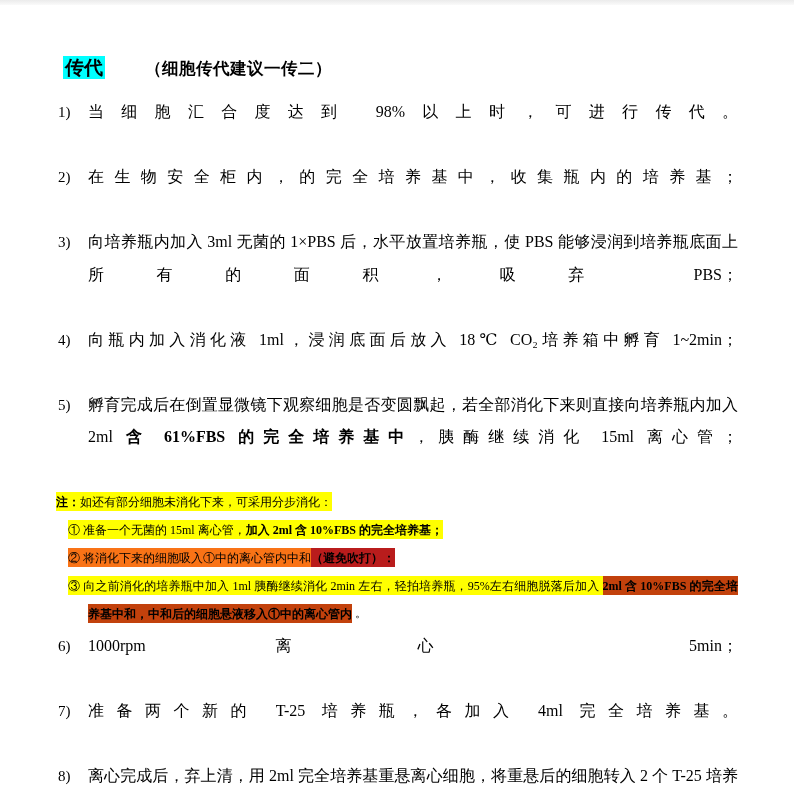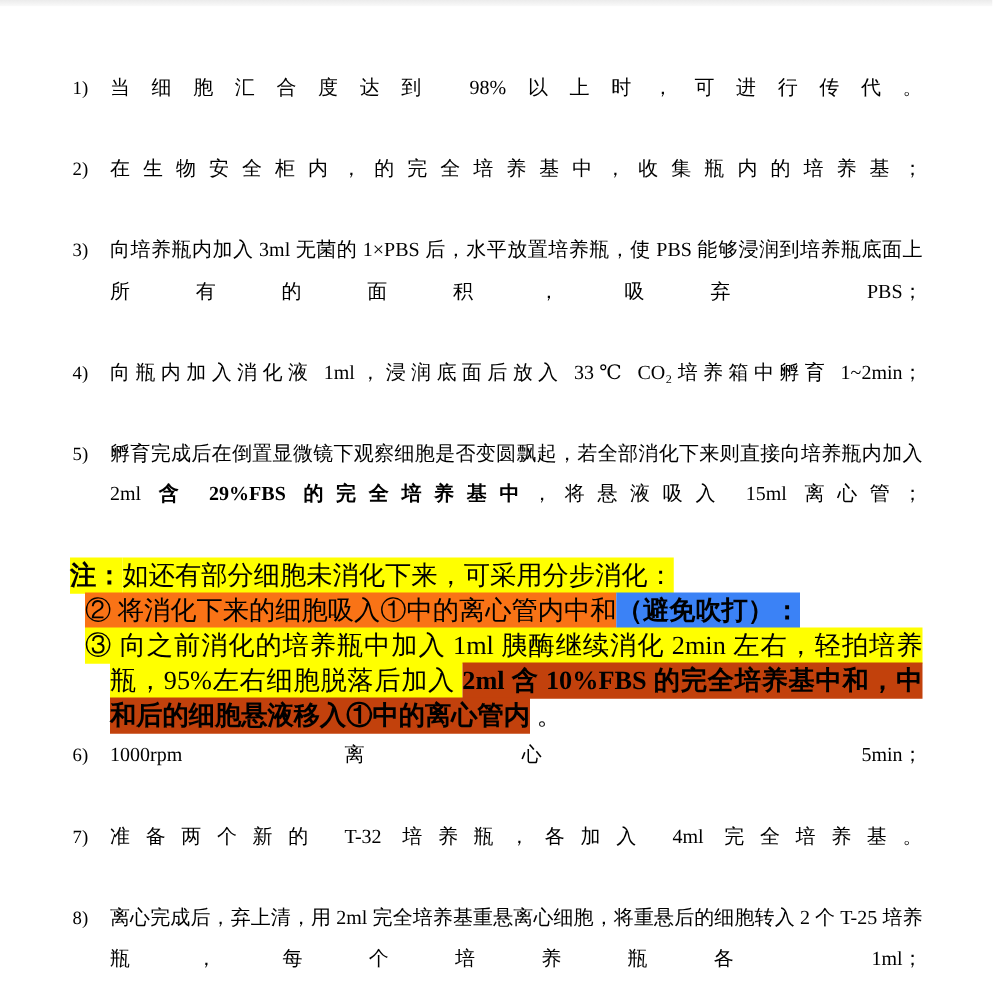--- a/index.html
+++ b/index.html
@@ -52,70 +52,72 @@
   .item .text {
     flex: 1;
     text-align: justify;
   }
   .item .text:after { content: ""; display: inline-block; width: 100%; }
   
   .note-block {
     margin: 1px 0 3px 0;
   }
   .note {
-    font-size: 21px;
+    font-size: 12px;
     line-height: 28px;
     padding-left: 32px;
     text-indent: -20px;
     text-align: justify;
   }
   .note.flush {
     padding-left: 0;
     text-indent: 0;
   }
   .seg-b { font-weight: bold; }
   .seg-hl { padding: 2.5px 0; box-decoration-break: clone; -webkit-box-decoration-break: clone; }
 </style>
 </head>
 <body>
 
 <div class="top-edge"></div>
 <div class="content">
   <div id="doc">
+      <div class="heading sec-0"><span class="hl" style="background: rgb(0, 255, 255);">传代</span><span class="hnote">（细胞传代建议一传二）</span></div>
       <div class="item">
         <span class="marker">1)</span>
         <span class="text"><span>当细胞汇合度达到 98%以上时，可进行传代。</span></span>
       </div>
       <div class="item">
         <span class="marker">2)</span>
         <span class="text"><span>在生物安全柜内，的完全培养基中，收集瓶内的培养基；</span></span>
       </div>
       <div class="item">
         <span class="marker">3)</span>
         <span class="text"><span>向培养瓶内加入 3ml 无菌的 1×PBS 后，水平放置培养瓶，使 PBS 能够浸润到培养瓶底面上所有的面积，吸弃 PBS；</span></span>
       </div>
       <div class="item">
         <span class="marker">4)</span>
-        <span class="text"><span>向瓶内加入消化液 1ml，浸润底面后放入 33℃ CO₂培养箱中孵育 1~2min；</span></span>
+        <span class="text"><span>向瓶内加入消化液 1ml，浸润底面后放入 18℃ CO₂培养箱中孵育 1~2min；</span></span>
       </div>
       <div class="item">
         <span class="marker">5)</span>
-        <span class="text"><span>孵育完成后在倒置显微镜下观察细胞是否变圆飘起，若全部消化下来则直接向培养瓶内加入 2ml </span><span class="seg-b ">含 29%FBS 的完全培养基中</span><span>，将悬液吸入 15ml 离心管；</span></span>
+        <span class="text"><span>孵育完成后在倒置显微镜下观察细胞是否变圆飘起，若全部消化下来则直接向培养瓶内加入 2ml </span><span class="seg-b ">含 61%FBS 的完全培养基中</span><span>，胰酶继续消化 15ml 离心管；</span></span>
       </div>
       <div class="note-block">
         <div class="note flush"><span class="seg-b seg-hl" style="background: rgb(255, 255, 0);">注：</span><span class="seg-hl" style="background: rgb(255, 255, 0);">如还有部分细胞未消化下来，可采用分步消化：</span></div>
-        <div class="note"><span class="seg-hl" style="background: #f97316;">② 将消化下来的细胞吸入①中的离心管内中和</span><span class="seg-b seg-hl" style="background: #3b82f6;">（避免吹打）：</span></div>
+        <div class="note"><span class="seg-hl" style="background: rgb(255, 255, 0);">① 准备一个无菌的 15ml 离心管，</span><span class="seg-b seg-hl" style="background: rgb(255, 255, 0);">加入 2ml 含 10%FBS 的完全培养基；</span></div>
+        <div class="note"><span class="seg-hl" style="background: #f97316;">② 将消化下来的细胞吸入①中的离心管内中和</span><span class="seg-b seg-hl" style="background: #b91c1c;">（避免吹打）：</span></div>
         <div class="note"><span class="seg-hl" style="background: rgb(255, 255, 0);">③ 向之前消化的培养瓶中加入 1ml 胰酶继续消化 2min 左右，轻拍培养瓶，95%左右细胞脱落后加入 </span><span class="seg-b seg-hl" style="background: #c2410c;">2ml 含 10%FBS 的完全培养基中和，中和后的细胞悬液移入①中的离心管内</span><span> 。</span></div>
       </div>
       <div class="item">
         <span class="marker">6)</span>
         <span class="text"><span>1000rpm 离心 5min；</span></span>
       </div>
       <div class="item">
         <span class="marker">7)</span>
-        <span class="text"><span>准备两个新的 T-32 培养瓶，各加入 4ml 完全培养基。</span></span>
+        <span class="text"><span>准备两个新的 T-25 培养瓶，各加入 4ml 完全培养基。</span></span>
       </div>
       <div class="item">
         <span class="marker">8)</span>
         <span class="text"><span>离心完成后，弃上清，用 2ml 完全培养基重悬离心细胞，将重悬后的细胞转入 2 个 T-25 培养瓶，每个培养瓶各 1ml；</span></span>
       </div>
     </div>
 </div>
 
 </body></html>

